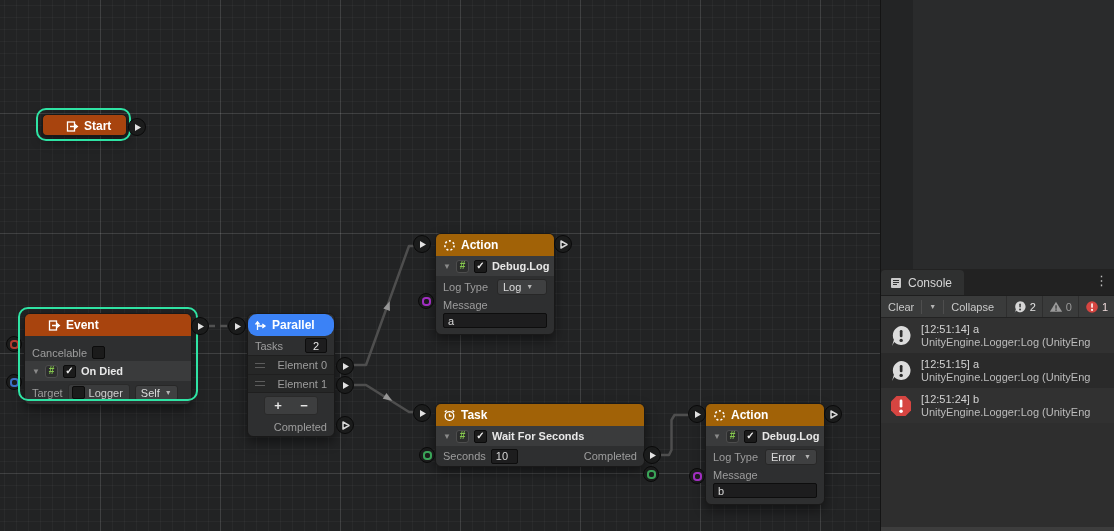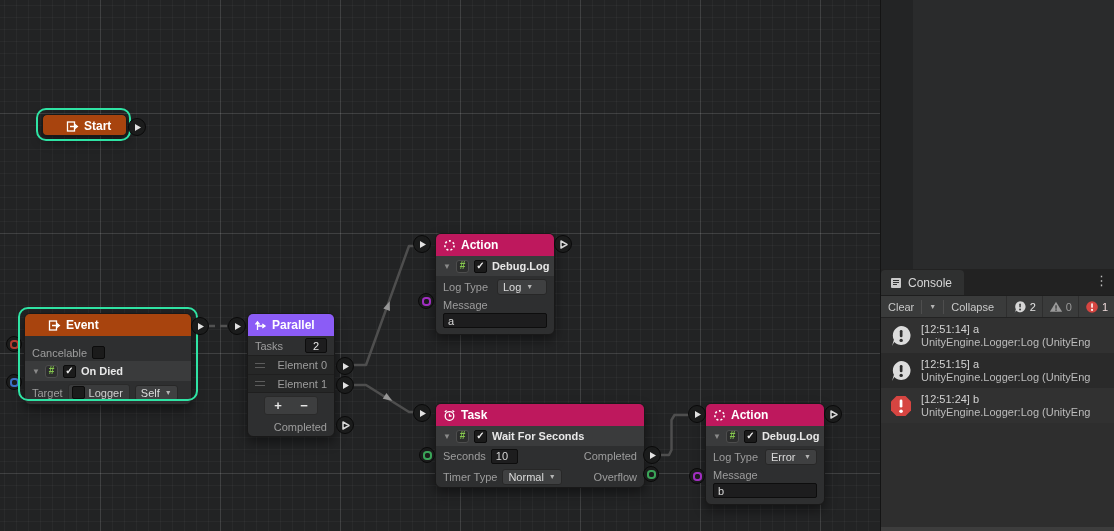--- a/index.html
+++ b/index.html
@@ -18,22 +18,22 @@
     background-position:0 113px,100px 0,5px 5px,4px 4px;
     border-right:1px solid #141414;}
   .wires{position:absolute;left:0;top:0;}
 
   
   .node{position:absolute;background:#2e2f30;border:1px solid #191919;border-radius:6px;
     box-shadow:0 5px 12px rgba(0,0,0,.45);font-size:11px;color:#a9a9a9;overflow:hidden;}
   .nhdr{height:22px;display:flex;align-items:center;gap:5px;padding:0 7px;color:#fff;
     font-weight:700;font-size:12px;}
   .hdr-orange{background:#a8440e;padding-left:23px;}
-  .hdr-green{background:#8b5cf6;}
-  .hdr-purple{background:#be185d;}
+  .hdr-green{background:#3b82f6;border-radius:9px;}
+  .hdr-purple{background:#a16207;}
   .sel{position:absolute;border:2px solid #2fe3a4;border-radius:10px;pointer-events:none;z-index:4;}
   .row{display:flex;align-items:center;gap:5px;padding:0 7px;height:18px;}
   .subhdr{background:#3a3b3c;color:#e8e8e8;font-weight:700;height:20px;}
   .lbl{color:#9d9d9d;}
   .name{color:#e8e8e8;font-weight:700;}
   .cb{width:13px;height:13px;background:#1b1b1b;border:1px solid #0b0b0b;border-radius:2px;
     display:flex;align-items:center;justify-content:center;color:#efefef;font-size:10px;line-height:1;flex:none;}
   .hash{width:13px;height:13px;background:#2c2d2d;border:1px solid #4d4d4d;border-radius:3px;
     color:#86c84e;font-weight:700;font-size:10px;display:flex;align-items:center;justify-content:center;line-height:1;flex:none;}
   .fold{color:#8a8a8a;font-size:8px;flex:none;}
@@ -224,28 +224,20 @@
         <span class="fold">▼</span>
         <span class="hash">#</span>
         <span class="cb">✓</span>
         <span class="name">Wait For Seconds</span>
       </div>
       <div class="row" style="height:20px;">
         <span class="lbl">Seconds</span>
         <span class="fld" style="width:27px;">10</span>
         <span class="lbl" style="margin-left:auto;">Completed</span>
       </div>
-      <div class="row" style="height:21px;">
-        <span class="lbl">Timer Type</span>
-        <span class="dd">
-          <span>Normal</span>
-          <span class="car">▼</span>
-        </span>
-        <span class="lbl" style="margin-left:auto;">Overflow</span>
-      </div>
     </div>
 
     <div class="node" style="left:705px;top:403px;width:120px;">
       <div class="nhdr hdr-purple">
         <svg width="13" height="13" viewBox="0 0 13 13">
           <circle cx="6.5" cy="6.5" r="4.6" fill="none" stroke="#fff" stroke-width="1.6" stroke-dasharray="2 2.1"></circle>
         </svg>
         <span>Action</span>
       </div>
       <div class="row subhdr">

